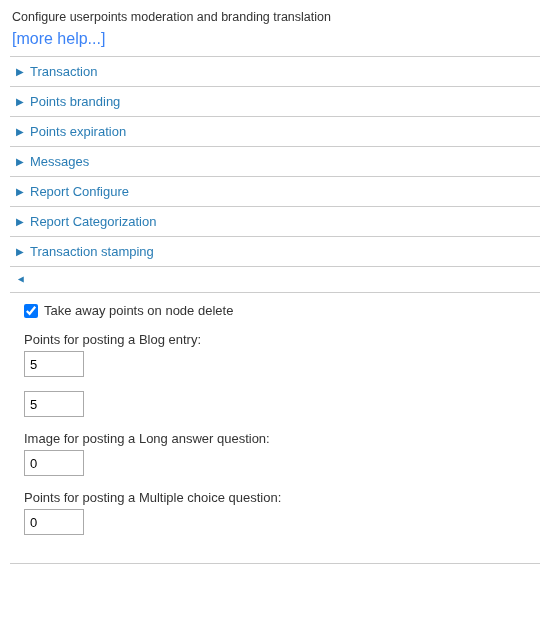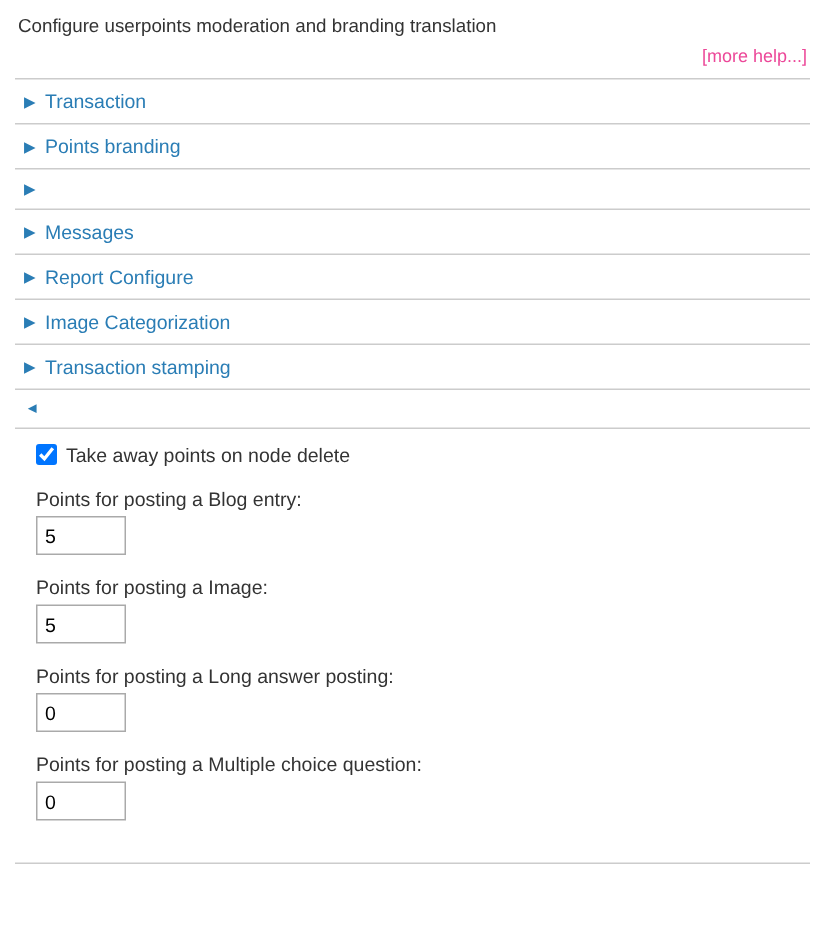--- a/index.html
+++ b/index.html
@@ -12,24 +12,24 @@
       min-height: 627px;
     }
 
     .page-description {
       padding: 10px 12px 6px 12px;
       font-size: 12.5px;
       color: #333;
     }
 
     .more-help {
-      text-align: right;
+      text-align: left;
       padding: 0 12px 8px 12px;
-      font-size: 12px;
-      color: #ec4899;
+      font-size: 16px;
+      color: #3b82f6;
     }
 
     .accordion-section {
       border-top: 1px solid #ccc;
       margin: 0 10px;
     }
 
     .accordion-section:last-of-type {
       border-bottom: 1px solid #ccc;
     }
@@ -55,21 +55,21 @@
       transform: rotate(90deg);
     }
 
     .accordion-content {
       padding: 10px 14px 14px 14px;
       border-top: 1px solid #ccc;
     }
 
     .checkbox-row {
       display: flex;
-      align-items: flex-start;
+      align-items: flex-end;
       gap: 6px;
       margin-bottom: 14px;
       font-size: 13px;
     }
 
     .field-group {
       margin-bottom: 14px;
     }
 
     .field-label {
@@ -111,56 +111,57 @@
       </div>
       <div class="accordion-section">
         <div class="accordion-header">
           <span class="arrow">▶</span>
           <span>Points branding</span>
         </div>
       </div>
       <div class="accordion-section">
         <div class="accordion-header">
           <span class="arrow">▶</span>
+          <span>Points expiration</span>
         </div>
       </div>
       <div class="accordion-section">
         <div class="accordion-header">
           <span class="arrow">▶</span>
           <span>Messages</span>
         </div>
       </div>
       <div class="accordion-section">
         <div class="accordion-header">
           <span class="arrow">▶</span>
           <span>Report Configure</span>
         </div>
       </div>
       <div class="accordion-section">
         <div class="accordion-header">
           <span class="arrow">▶</span>
-          <span>Image Categorization</span>
+          <span>Report Categorization</span>
         </div>
       </div>
       <div class="accordion-section">
         <div class="accordion-header">
           <span class="arrow">▶</span>
           <span>Transaction stamping</span>
         </div>
       </div>
       <div class="accordion-section">
         <div class="accordion-header expanded">
           <span class="arrow">▼</span>
         </div>
         <div class="accordion-content">
           <div class="checkbox-row">
             <input type="checkbox" checked="" style="">
             <span>Take away points on node delete</span>
           </div>
           <div class="field-group"><div class="field-label">Points for posting a Blog entry:</div><input type="text" class="text-input" value="5" style=""></div>
-          <div class="field-group"><div class="field-label">Points for posting a Image:</div><input type="text" class="text-input" value="5" style=""></div>
-          <div class="field-group"><div class="field-label">Points for posting a Long answer posting:</div><input type="text" class="text-input" value="0" style=""></div>
+          <div class="field-group"><input type="text" class="text-input" value="5" style=""></div>
+          <div class="field-group"><div class="field-label">Image for posting a Long answer question:</div><input type="text" class="text-input" value="0" style=""></div>
           <div class="field-group"><div class="field-label">Points for posting a Multiple choice question:</div><input type="text" class="text-input" value="0" style=""></div>
         </div>
       </div>
     </div>
 
 </div>
 
 </body></html>

